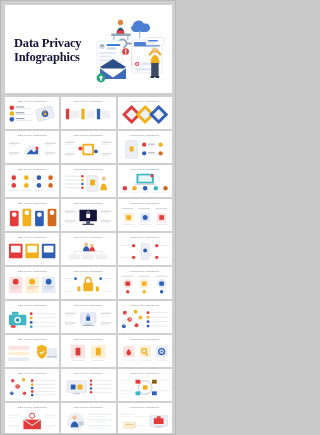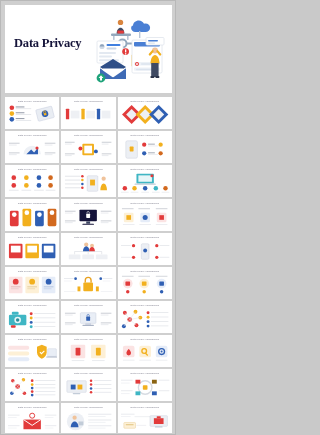--- a/index.html
+++ b/index.html
@@ -59,20 +59,21 @@
 </style>
 </head>
 <body>
 
 <div class="page">
 
   <div class="hero">
 
     <div class="hero-title">
       <div>Data Privacy</div>
+      <div>Infographics</div>
     </div>
 
     <div class="hero-art">
       <svg viewBox="0 0 80 80" xmlns="http://www.w3.org/2000/svg">
 
         <g>
           <path d="M44 16c0-3 2.6-5.4 5.8-5.4 2.3 0 4.3 1.3 5.2 3.2.5-.2 1-.3 1.6-.3 2.5 0 4.5 1.9 4.5 4.3 0 2.4-2 4.3-4.5 4.3H46.3c-2.3 0-4.2-1.8-4.2-4 0-1 .4-1.9 1-2.6z" fill="#4a7fd4"></path>
           <rect x="50" y="21" width="1.4" height="7" fill="#b9c6d8"></rect>
         </g>
 

